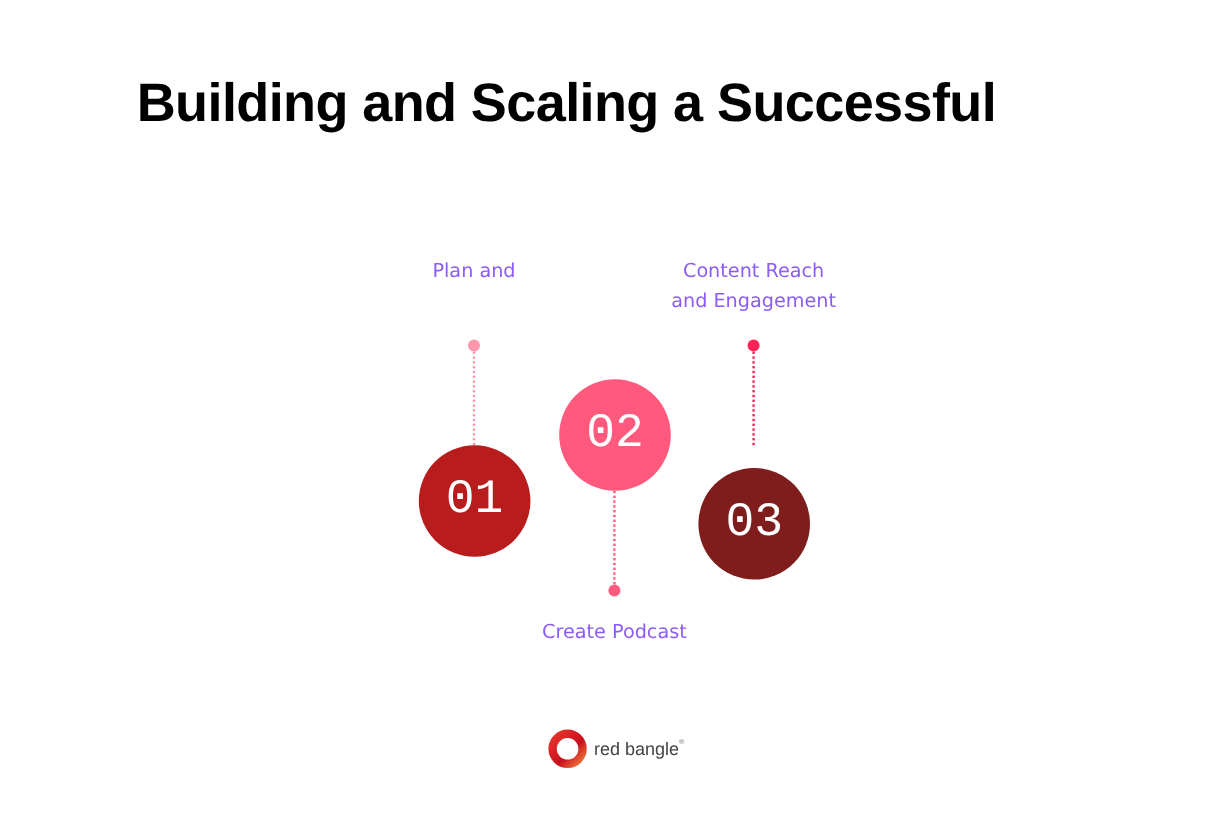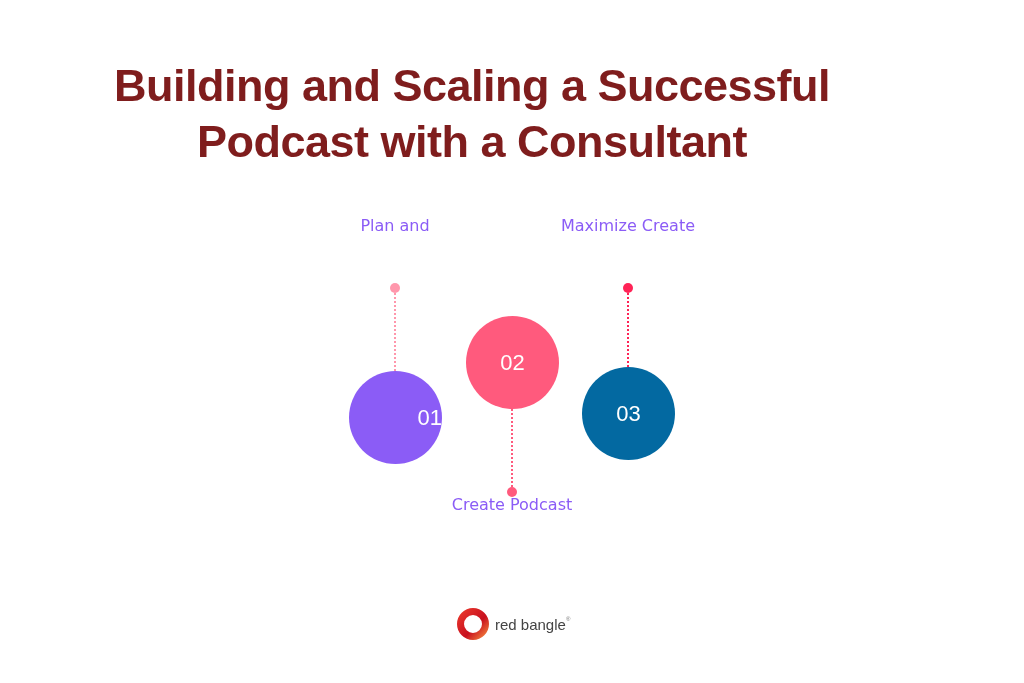--- a/index.html
+++ b/index.html
@@ -2,70 +2,70 @@
 <html><head>
 <meta charset="utf-8">
 <style>
   html, body { margin: 0; padding: 0; }
   body {
     width: 1024px; height: 683px; background: #ffffff; position: relative; overflow: hidden;
     font-family: "Liberation Sans", "DejaVu Sans", sans-serif; color: #111111;
   }
   .title {
     position: absolute; left: 0; top: 58px; width: 944px; text-align: center;
-    font-size: 45px; font-weight: 700; line-height: 56px; letter-spacing: -0.5px; color: #7f1d1d;
+    font-size: 45px; font-weight: 700; line-height: 56px; letter-spacing: -0.5px; color: #000000;
   }
   .title div { white-space: nowrap; }
   .label {
     position: absolute; text-align: center; font-family: "DejaVu Sans", sans-serif;
     font-size: 16px; line-height: 25px; color: #8b5cf6; white-space: nowrap;
   }
   .circle {
     position: absolute; width: 93px; height: 93px; border-radius: 50%;
     display: flex; align-items: center; justify-content: center;
-    color: #ffffff; font-size: 22px; font-family: Liberation Sans, sans-serif;
+    color: #ffffff; font-size: 40px; font-family: Liberation Mono, monospace;
   }
   .dot { position: absolute; width: 10px; height: 10px; border-radius: 50%; }
   .line { position: absolute; width: 0; border-left: 2px dotted; }
   .logo { position: absolute; left: 456px; top: 607px; display: flex; align-items: center; }
   .logo-text { font-size: 15px; color: #444; margin-left: 5px; }
   .logo-reg { font-size: 6px; vertical-align: top; color: #777; }
 </style>
 </head>
 <body>
 
 <div class="title">
   <div>Building and Scaling a Successful</div>
-  <div>Podcast with a Consultant</div>
 </div>
 
 <div class="label" style="left:335px; top:213px; width:120px;">
   <div>Plan and</div>
 </div>
 <div class="dot" style="left:390px; top:283px; background:#FF97AC;"></div>
 <div class="line" style="left:394px; top:293px; height:78px; border-color:#FF97AC;"></div>
-<div class="circle" style="left:349px; top:371px; background:#8b5cf6;justify-content:flex-end;">
+<div class="circle" style="left:349px; top:371px; background:#b91c1c;">
   <span>01</span>
 </div>
 
 <div class="circle" style="left:466px; top:316px; background:#FF5A7D;">
   <span>02</span>
 </div>
 <div class="line" style="left:511px; top:409px; height:78px; border-color:#FF5A7D;"></div>
 <div class="dot" style="left:507px; top:487px; background:#FF5A7D;"></div>
-<div class="label" style="left:432px; top:492px; width:160px;">
+<div class="label" style="left:432px; top:514px; width:160px;">
   <div>Create Podcast</div>
 </div>
 
 <div class="label" style="left:543px; top:213px; width:170px;">
-  <div>Maximize Create</div>
+  <div>Content Reach</div>
+  <div>and Engagement</div>
 </div>
 <div class="dot" style="left:623px; top:283px; background:#FF2356;"></div>
 <div class="line" style="left:627px; top:293px; height:78px; border-color:#FF2356;"></div>
-<div class="circle" style="left:582px; top:367px; background:#0369a1;">
+<div class="circle" style="left:582px; top:390px; background:#7f1d1d;">
   <span>03</span>
 </div>
 
 <div class="logo">
   <svg width="34" height="34" viewBox="0 0 34 34">
     <defs>
       <linearGradient id="rg" x1="0" y1="0" x2="1" y2="1">
         <stop offset="0" stop-color="#e8352b"></stop>
         <stop offset="0.6" stop-color="#c8101e"></stop>
         <stop offset="1" stop-color="#f07a3a"></stop>

